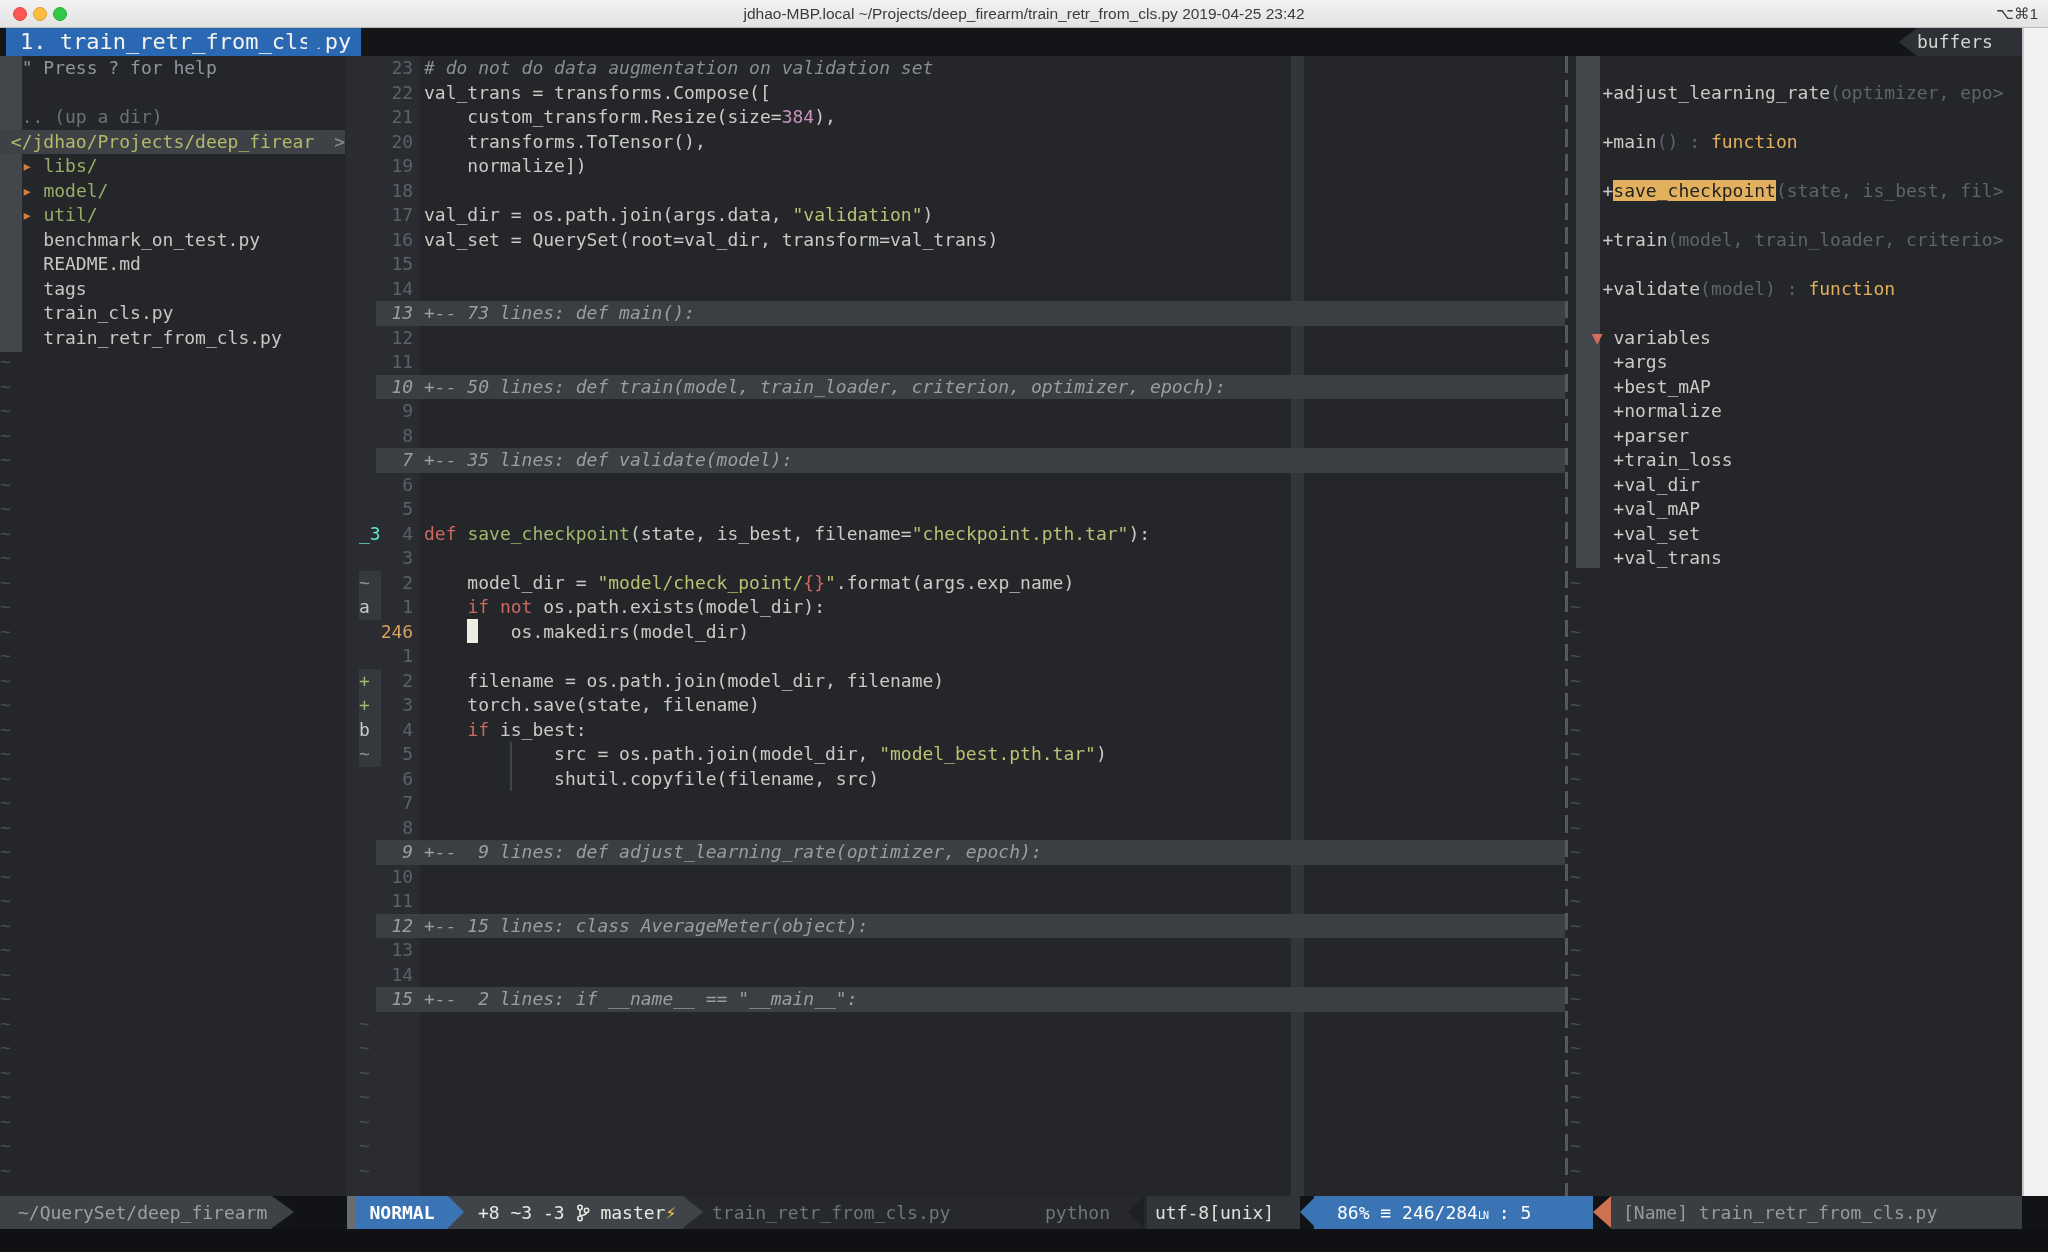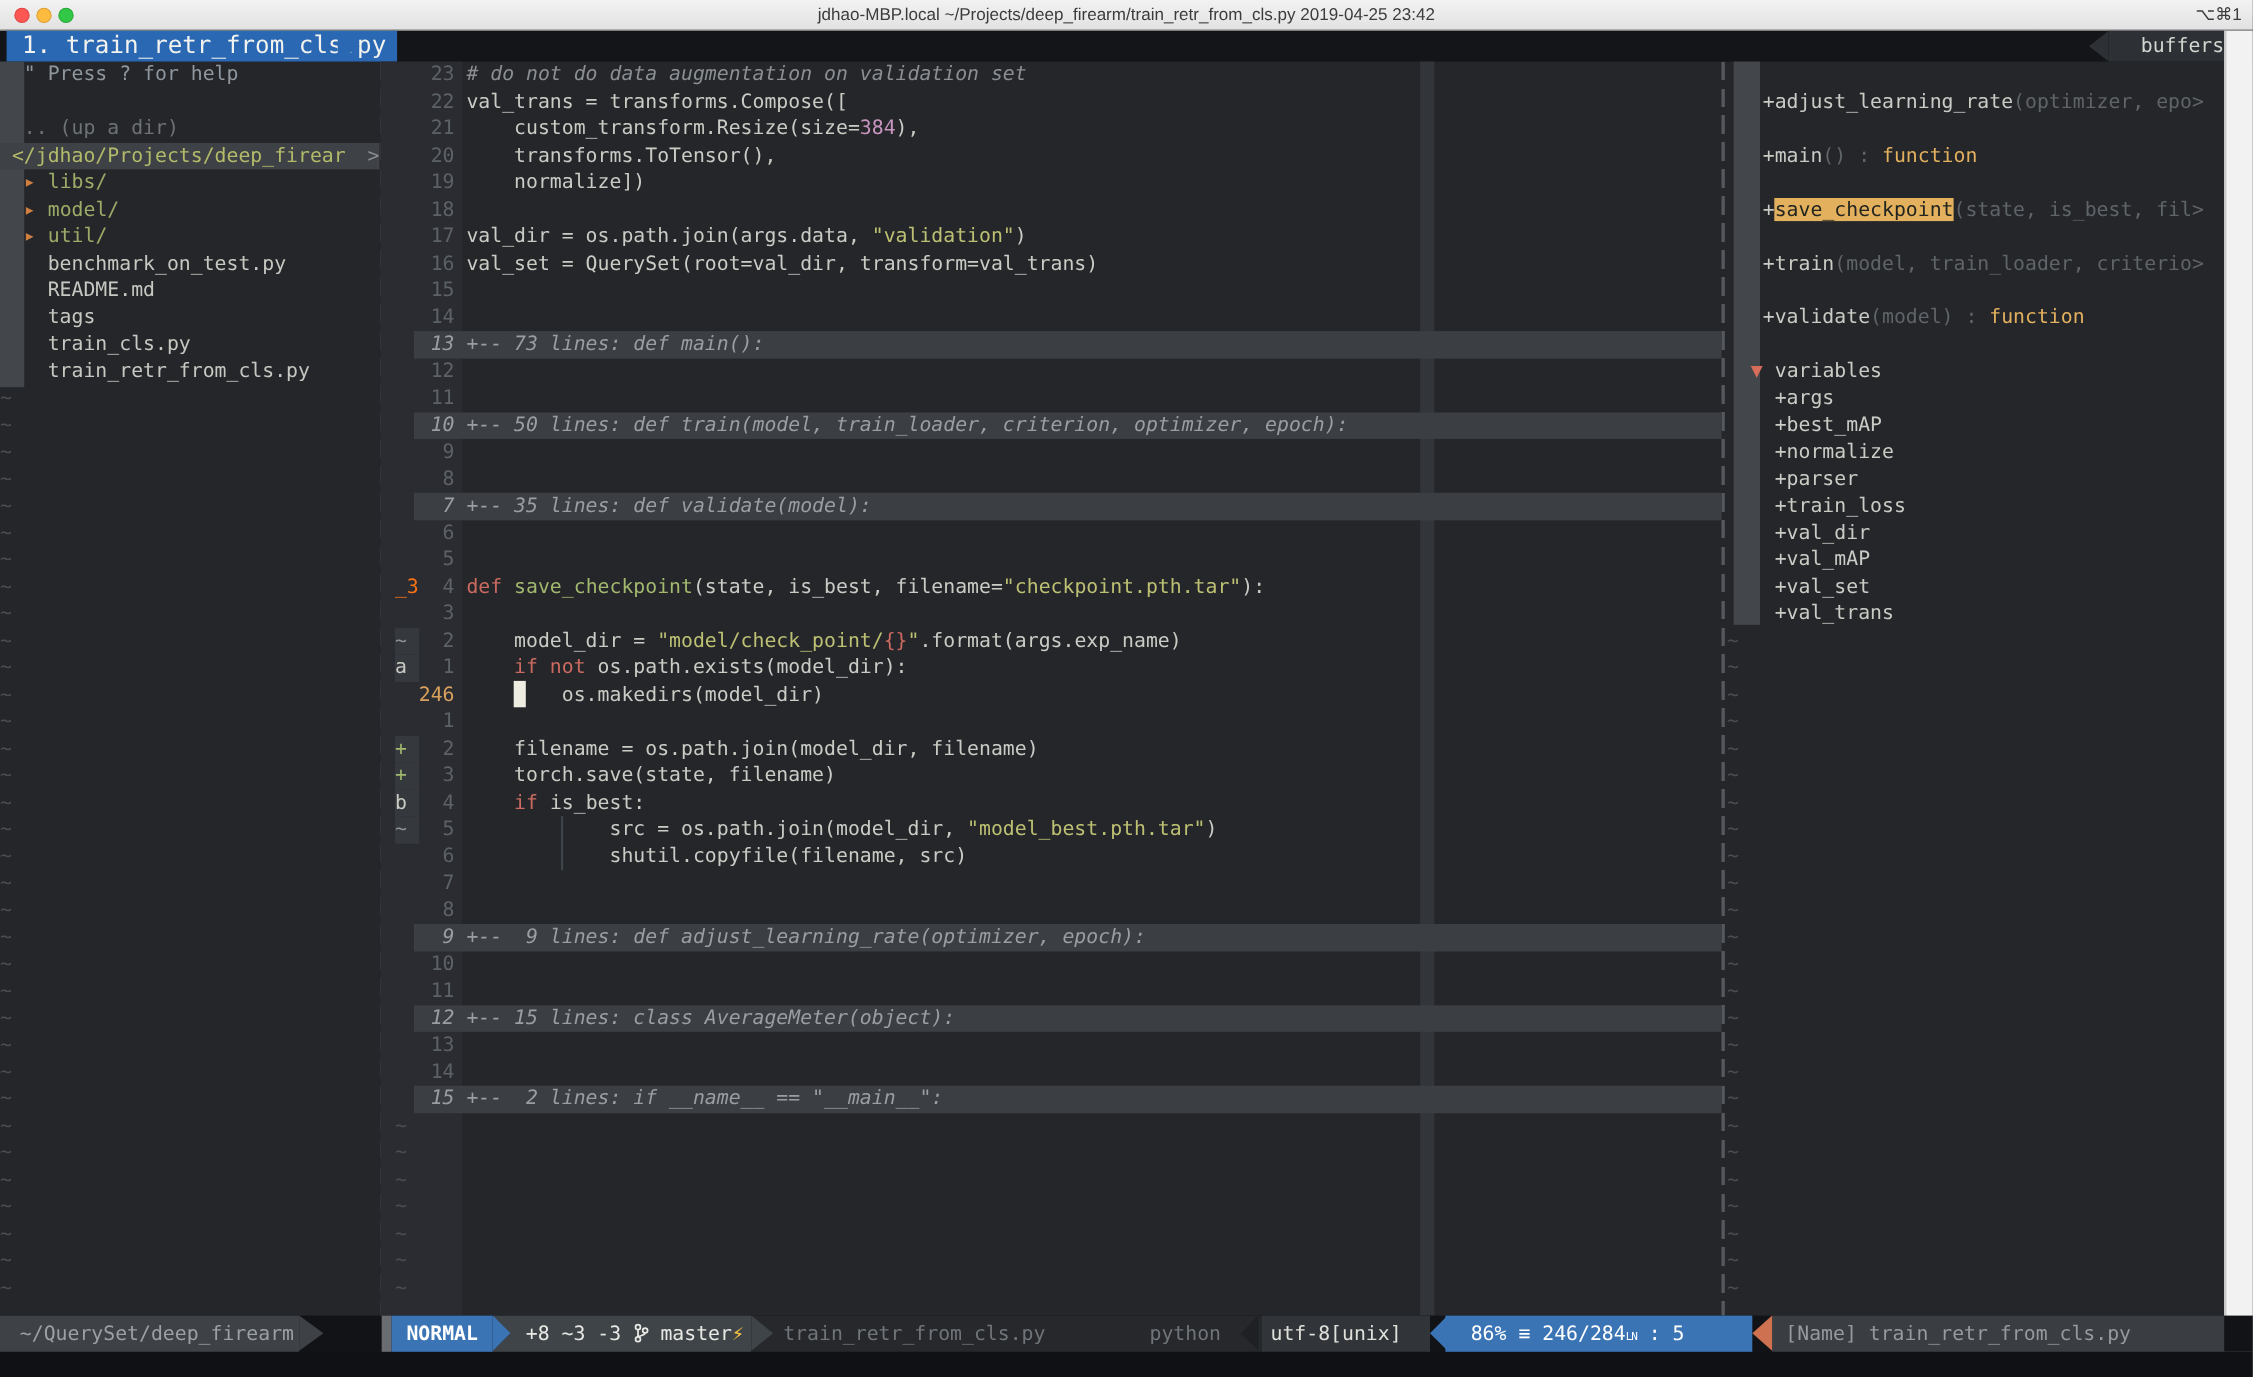--- a/index.html
+++ b/index.html
@@ -25,21 +25,21 @@
   .light{top:7px;width:14px;height:14px;border-radius:50%;}
   
   #tabbar{left:0;top:28px;width:2048px;height:28px;background:var(--tabbar);}
   #tab-active{left:6px;top:0;height:28px;background:var(--tabblue);color:#f2f3ee;
     font-size:22px;line-height:28px;padding:0 10px 0 14px;}
   #tab-arrow{left:307px;top:0;width:0;height:0;border-left:20px solid var(--tabblue);
     border-top:14px solid transparent;border-bottom:14px solid transparent;}
   #buffers-tri{left:1899px;top:0;width:0;height:0;border-right:18px solid #2d3034;
     border-top:14px solid transparent;border-bottom:14px solid transparent;}
   #buffers-seg{left:1917px;top:0;width:105px;height:28px;background:#2d3034;color:#d3d5cf;
-    font-size:18px;line-height:28px;text-align:right;}
+    font-size:18px;line-height:28px;text-align:left;}
   
   .vsep{top:56px;height:1140px;width:3px;
     background:repeating-linear-gradient(to bottom,var(--dash) 0 17px,transparent 17px 24.5px);}
   .scrollstrip{background:#43474c;}
   #right-scrollbar{left:2022px;top:28px;width:26px;height:1224px;background:#f2f2f2;
     border-left:2px solid #c8c8c8;}
   #colorcolumn{left:1291px;top:56px;width:13px;height:1140px;background:var(--colorcol);}
   
   .win{font-size:18px;line-height:24.5px;white-space:pre;color:var(--txt);}
   .row{height:24.5px;}
@@ -52,21 +52,21 @@
   .c-txt{color:var(--txt);} .c-kw{color:var(--kw);} .c-fn{color:var(--fn);}
   .c-str{color:var(--str);} .c-pink{color:var(--pink);}
   .c-tilde{color:var(--tilde);} .c-help{color:#8f979e;} .c-dim{color:#6d7276;}
   .c-dirhl{color:#b3ba6a;} .c-folder{color:#9cab67;} .c-fa{color:#d07f3f;}
   .c-file{color:#c6c8c1;} .c-cream{color:var(--cream);} .c-gray{color:var(--gray);}
   .c-amber{color:var(--amber);} .c-red{color:var(--red);}
   .c-hl{background:var(--amber);color:#22241f;}
   .c-signmark{color:#c8cac3;background:var(--signbg);}
   .c-signadd{color:#9fb86d;background:var(--signbg);}
   .c-signchg{color:#8a9298;background:var(--signbg);}
-  .c-signdel{color:#f97316;}
+  .c-signdel{color:#5eead4;}
   .c-clnr{color:var(--clnr);}
   .treearrow{float:right;color:#8a8f93;}
   #cursor{left:467px;top:619px;width:11px;height:24px;background:var(--cursor);}
   .indent-guide{left:510px;width:2px;background:#3f434a;}
   
   #statusline{left:0;top:1196px;width:2048px;height:33px;background:var(--slbg);
     font-size:18px;line-height:33px;}
   .seg{position:absolute;top:0;height:33px;}
   .tri-r{position:absolute;top:0;width:0;height:0;
     border-top:16.5px solid transparent;border-bottom:16.5px solid transparent;}

